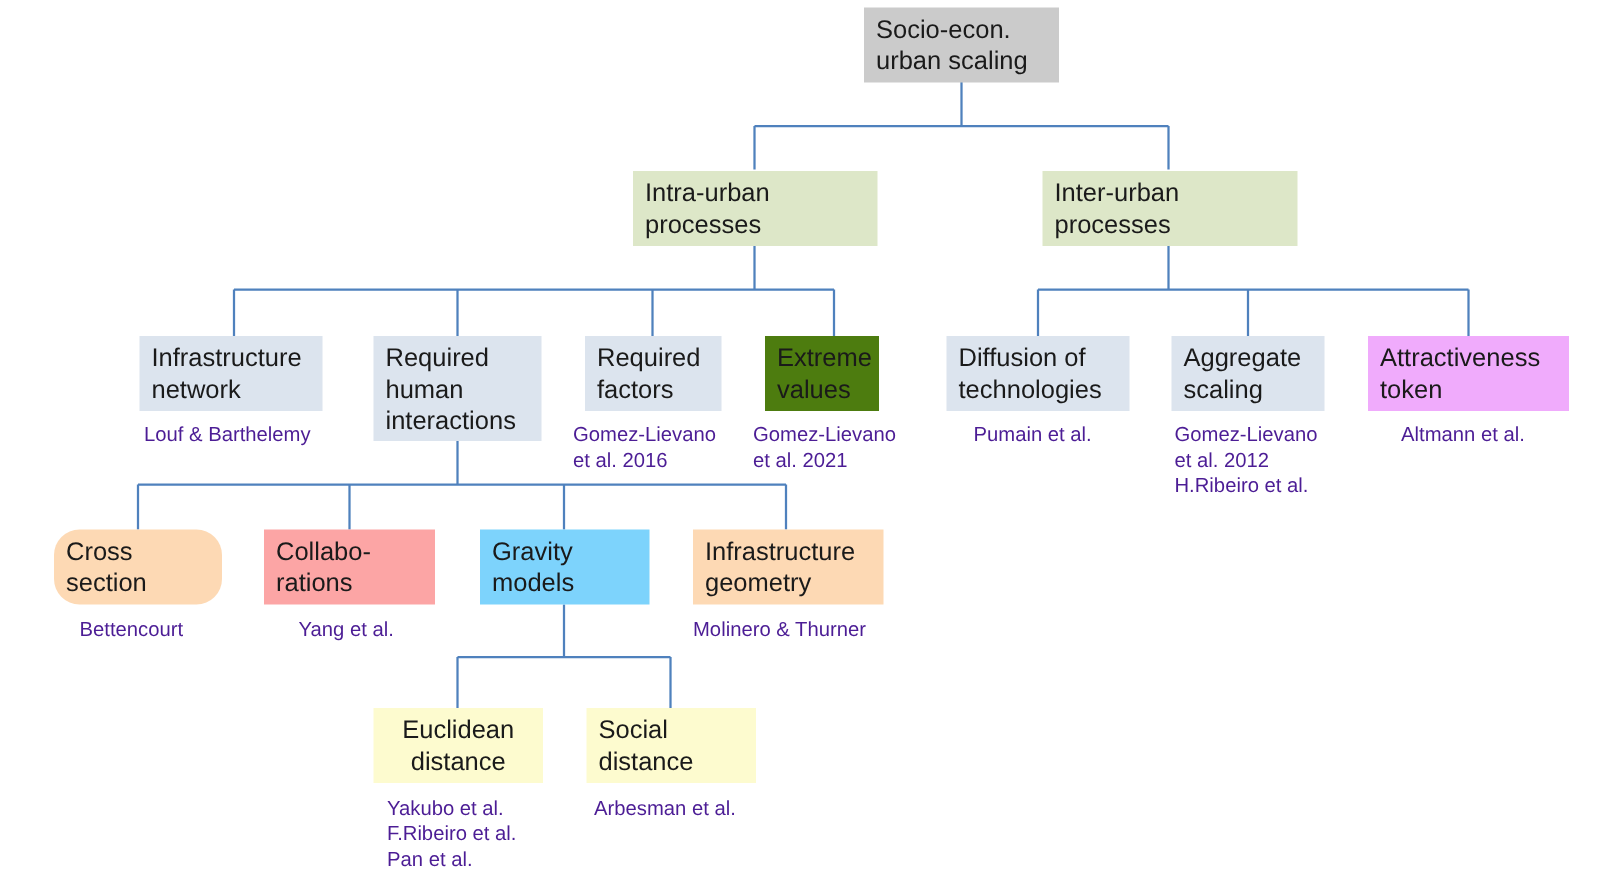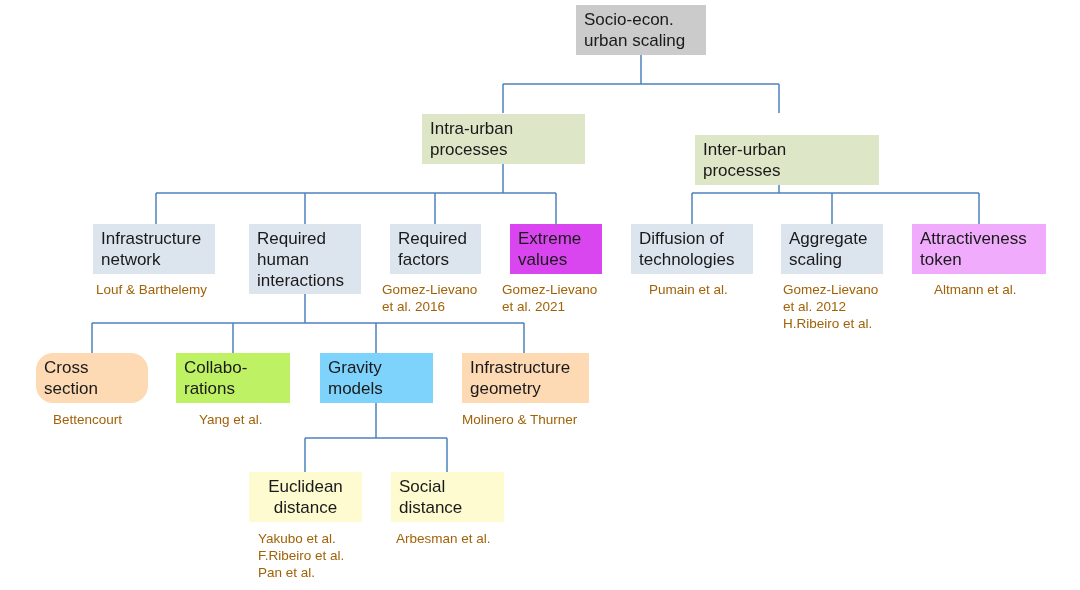--- a/index.html
+++ b/index.html
@@ -5,21 +5,21 @@
   html, body { margin:0; padding:0; background:#ffffff; }
   body { width:1080px; height:590px; position:relative; overflow:hidden;
          font-family:"Liberation Sans", "DejaVu Sans", sans-serif; color:#1a1a1a; }
   #connectors { position:absolute; left:0; top:0; width:1080px; height:590px; }
   .node { position:absolute; box-sizing:border-box; padding:4px 8px; font-size:17px; line-height:21px; white-space:pre-line; }
   .lv0 { background:#cbcbcb; }
   .lv1 { background:#dde7c8; }
   .lv2 { background:#dce4ee; }
   .lv3 { background:#fdd9b4; }
   .lv4 { background:#fdfbcf; }
-  .ref { position:absolute; font-size:13.5px; line-height:17px; white-space:pre-line; color:#a16207; }
+  .ref { position:absolute; font-size:13.5px; line-height:17px; white-space:pre-line; color:#4c1d95; }
 </style>
 </head>
 <body>
 
 <svg id="connectors">
 
   <path fill="none" stroke-width="1.5" class="edge" d="M641,54 V84 M503,84 H779 M503,84 V113 M779,84 V113" stroke="#4f81bd"></path>
 
   <path fill="none" stroke-width="1.5" class="edge" d="M503,164 V193 M156,193 H556 M156,193 V224 M305,193 V224 M435,193 V224 M556,193 V224" stroke="#4f81bd"></path>
 
@@ -28,37 +28,37 @@
   <path fill="none" stroke-width="1.5" class="edge" d="M305,294 V323 M92,323 H524 M92,323 V353 M233,323 V353 M376,323 V353 M524,323 V353" stroke="#4f81bd"></path>
 
   <path fill="none" stroke-width="1.5" class="edge" d="M376,403 V438 M305,438 H447 M305,438 V472 M447,438 V472" stroke="#4f81bd"></path>
 </svg>
 
 <div class="node lv0" style="left: 576px; top: 5px; width: 130px; height: 50px; background: rgb(203, 203, 203);">Socio-econ.
 urban scaling</div>
 
 <div class="node lv1" style="left: 422px; top: 114px; width: 163px; height: 50px; background: rgb(221, 231, 200);">Intra-urban
 processes</div>
-<div class="node lv1" style="left: 695px; top: 114px; width: 184px; height: 50px; background: rgb(221, 231, 200); margin-top: 21px;">Inter-urban
+<div class="node lv1" style="left: 695px; top: 114px; width: 170px; height: 50px; background: rgb(221, 231, 200);">Inter-urban
 processes</div>
 
 <div class="node lv2" style="left: 93px; top: 224px; width: 122px; height: 50px; background: rgb(220, 228, 238);">Infrastructure
 network</div>
 <div class="ref" style="left:96px;top:281px;">Louf &amp; Barthelemy</div>
 
 <div class="node lv2" style="left: 249px; top: 224px; width: 112px; height: 70px; background: rgb(220, 228, 238);">Required
 human
 interactions</div>
 
 <div class="node lv2" style="left: 390px; top: 224px; width: 91px; height: 50px; background: rgb(220, 228, 238);">Required
 factors</div>
 <div class="ref" style="left:382px;top:281px;">Gomez-Lievano
 et al. 2016</div>
 
-<div class="node lv2" style="left: 510px; top: 224px; width: 92px; height: 50px; background: #d946ef;">Extreme
+<div class="node lv2" style="left: 510px; top: 224px; width: 76px; height: 50px; background: #4d7c0f;">Extreme
 values</div>
 <div class="ref" style="left:502px;top:281px;">Gomez-Lievano
 et al. 2021</div>
 
 <div class="node lv2" style="left: 631px; top: 224px; width: 122px; height: 50px; background: rgb(220, 228, 238);">Diffusion of
 technologies</div>
 <div class="ref" style="left:649px;top:281px;">Pumain et al.</div>
 
 <div class="node lv2" style="left: 781px; top: 224px; width: 102px; height: 50px; background: rgb(220, 228, 238);">Aggregate
 scaling</div>
@@ -67,21 +67,21 @@
 H.Ribeiro et al.</div>
 
 <div class="node lv2" style="left: 912px; top: 224px; width: 134px; height: 50px; background: #f0abfc;">Attractiveness
 token</div>
 <div class="ref" style="left:934px;top:281px;">Altmann et al.</div>
 
 <div class="node lv3" style="left: 36px; top: 353px; width: 112px; height: 50px; background: rgb(253, 217, 180); border-radius: 17px;">Cross
 section</div>
 <div class="ref" style="left:53px;top:411px;">Bettencourt</div>
 
-<div class="node lv3" style="left: 176px; top: 353px; width: 114px; height: 50px; background: #bef264;">Collabo-
+<div class="node lv3" style="left: 176px; top: 353px; width: 114px; height: 50px; background: #fca5a5;">Collabo-
 rations</div>
 <div class="ref" style="left:199px;top:411px;">Yang et al.</div>
 
 <div class="node lv3" style="left: 320px; top: 353px; width: 113px; height: 50px; background: #7dd3fc;">Gravity
 models</div>
 
 <div class="node lv3" style="left: 462px; top: 353px; width: 127px; height: 50px; background: rgb(253, 217, 180);">Infrastructure
 geometry</div>
 <div class="ref" style="left:462px;top:411px;">Molinero &amp; Thurner</div>
 

